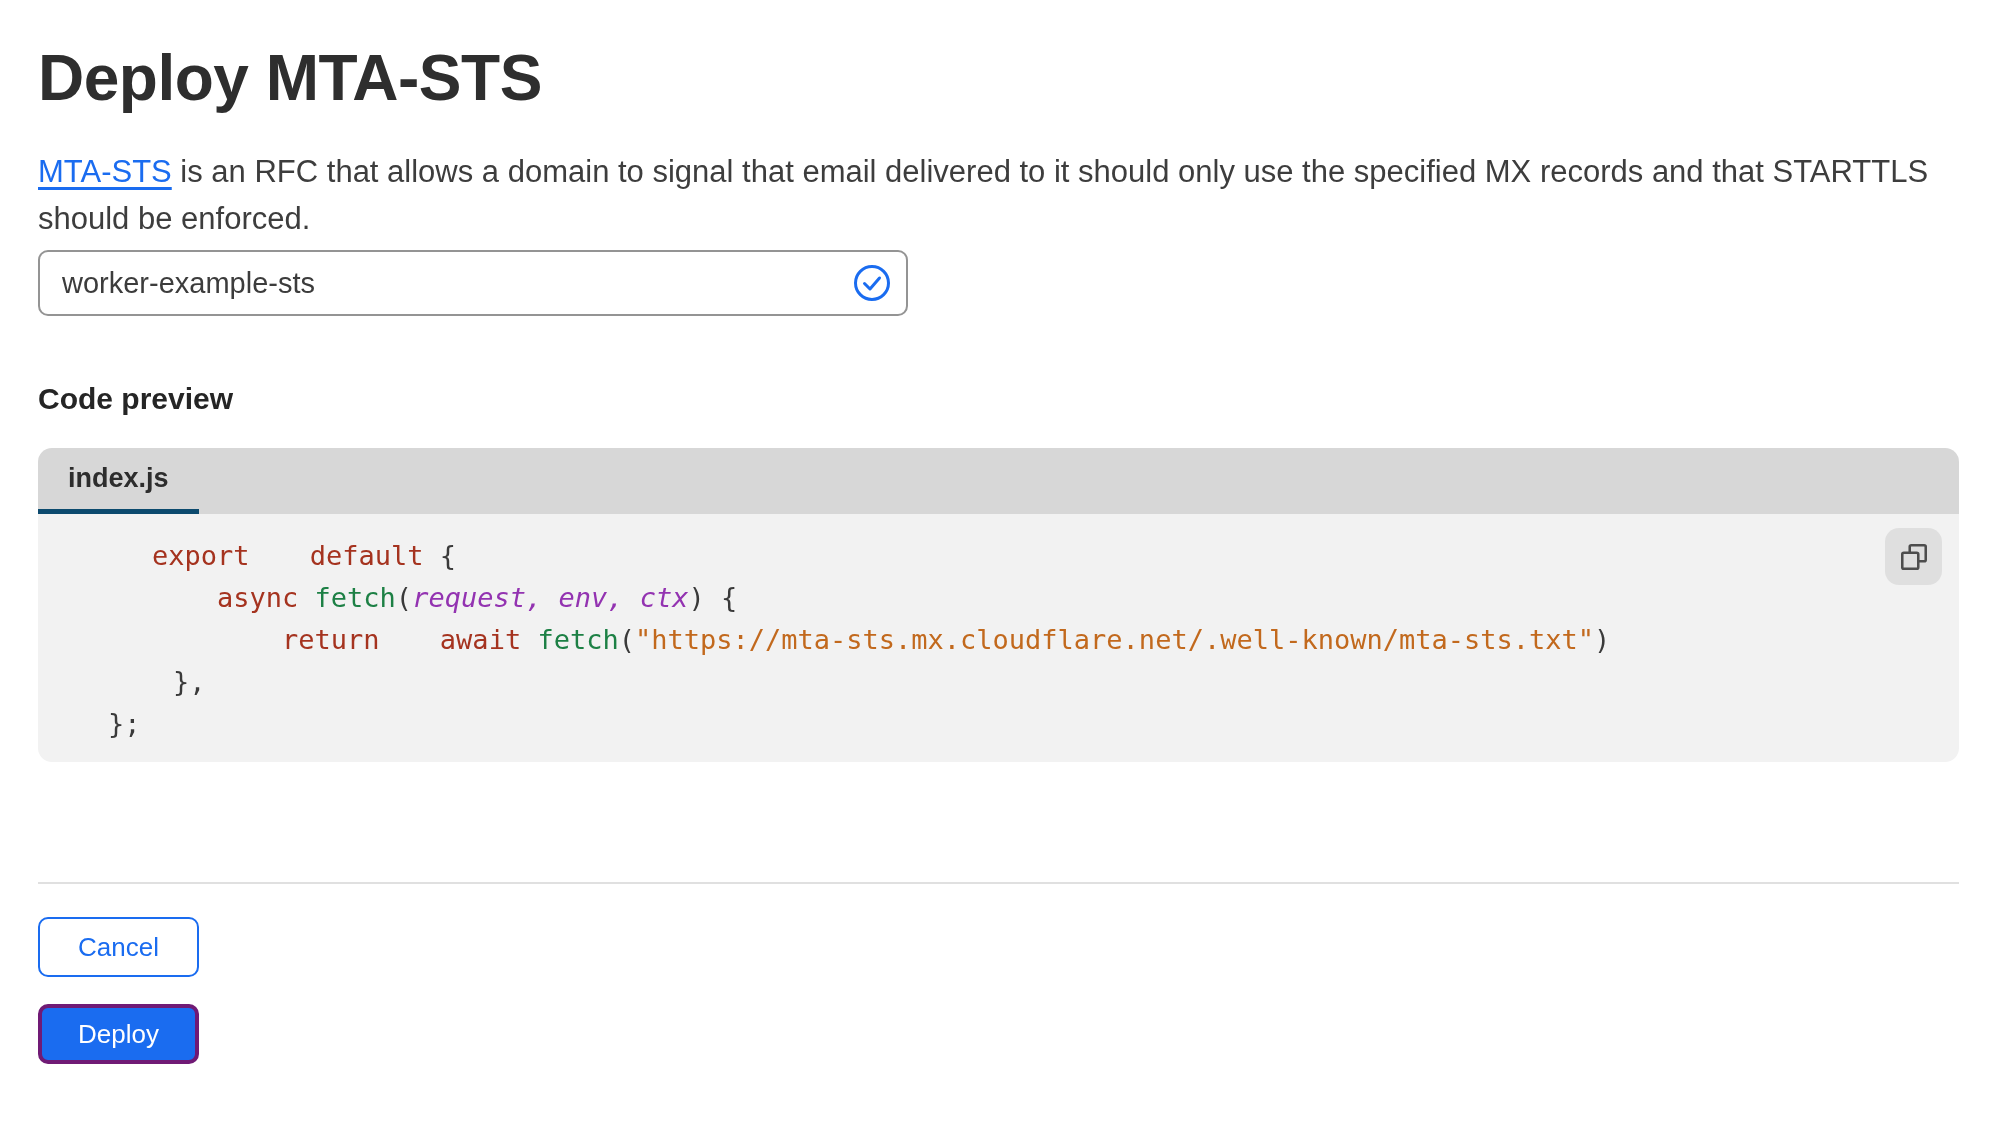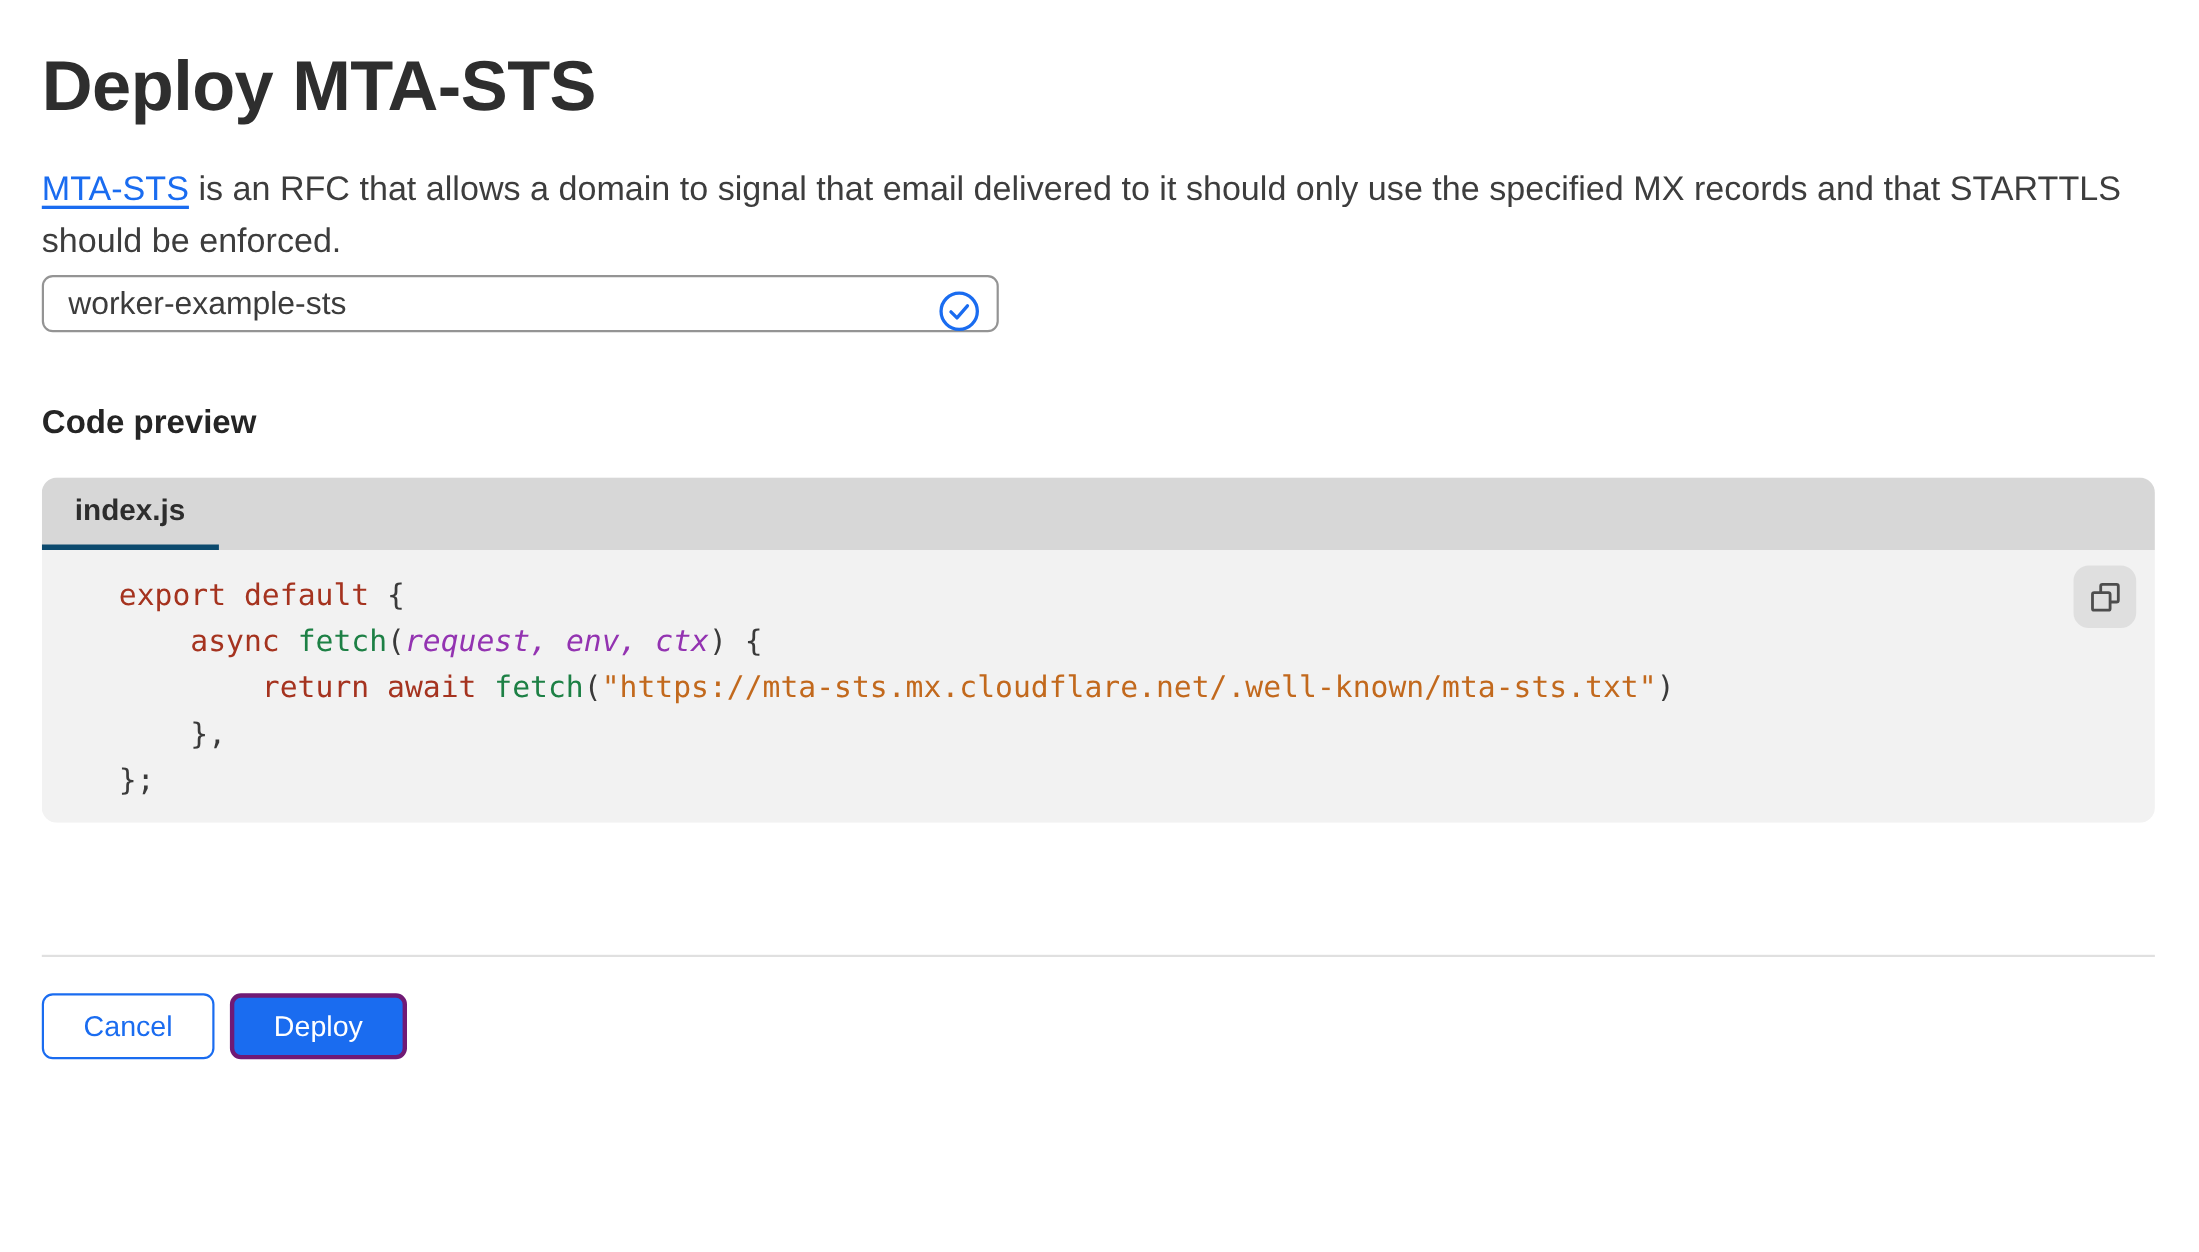--- a/index.html
+++ b/index.html
@@ -38,21 +38,21 @@
     font-size: 30px;
     line-height: 34px;
     font-weight: 700;
     color: #252525;
   }
 
   .input-wrap {
     position: relative;
     margin-top: 8px;
     width: 870px;
-    height: 52px;
+    height: 66px;
   }
   .input-wrap input {
     width: 100%;
     height: 100%;
     border: 2px solid #949494;
     border-radius: 10px;
     padding: 0 70px 0 22px;
     font-family: "Liberation Sans", sans-serif;
     font-size: 29px;
     color: #3c3c3c;
@@ -94,21 +94,21 @@
     background: #f2f2f2;
     padding: 21px 80px 17px 70px;
   }
   .code-line {
     font-family: "DejaVu Sans Mono", "Liberation Mono", monospace;
     font-size: 27px;
     line-height: 42px;
     white-space: pre;
     color: #3a3a3a;
   }
-  .tok-k { color: #a5331f; }
+  .tok-k { color: #a5331f; margin-left: 44px; }
   .tok-f { color: #1d8045; }
   .tok-p { color: #9333b1; font-style: italic; }
   .tok-s { color: #c2691d; }
   .tok-o { color: #3a3a3a; }
 
   .copy-btn {
     position: absolute;
     top: 14px;
     right: 17px;
     width: 57px;
@@ -133,21 +133,21 @@
     margin-top: 33px;
     width: 1921px;
     display: flex;
     align-items: center;
     justify-content: space-between;
   }
   .footer-note {
     font-size: 26px;
     color: #5f5f5f;
   }
-  .footer-actions { display: flex; gap: 14px; }
+  .footer-actions { display: flex; gap: 27px; flex-direction: column; }
   .btn {
     height: 60px;
     padding: 0 36px;
     border-radius: 10px;
     font-family: "Liberation Sans", sans-serif;
     font-size: 26px;
     cursor: pointer;
     display: inline-flex;
     align-items: center;
     justify-content: center;

